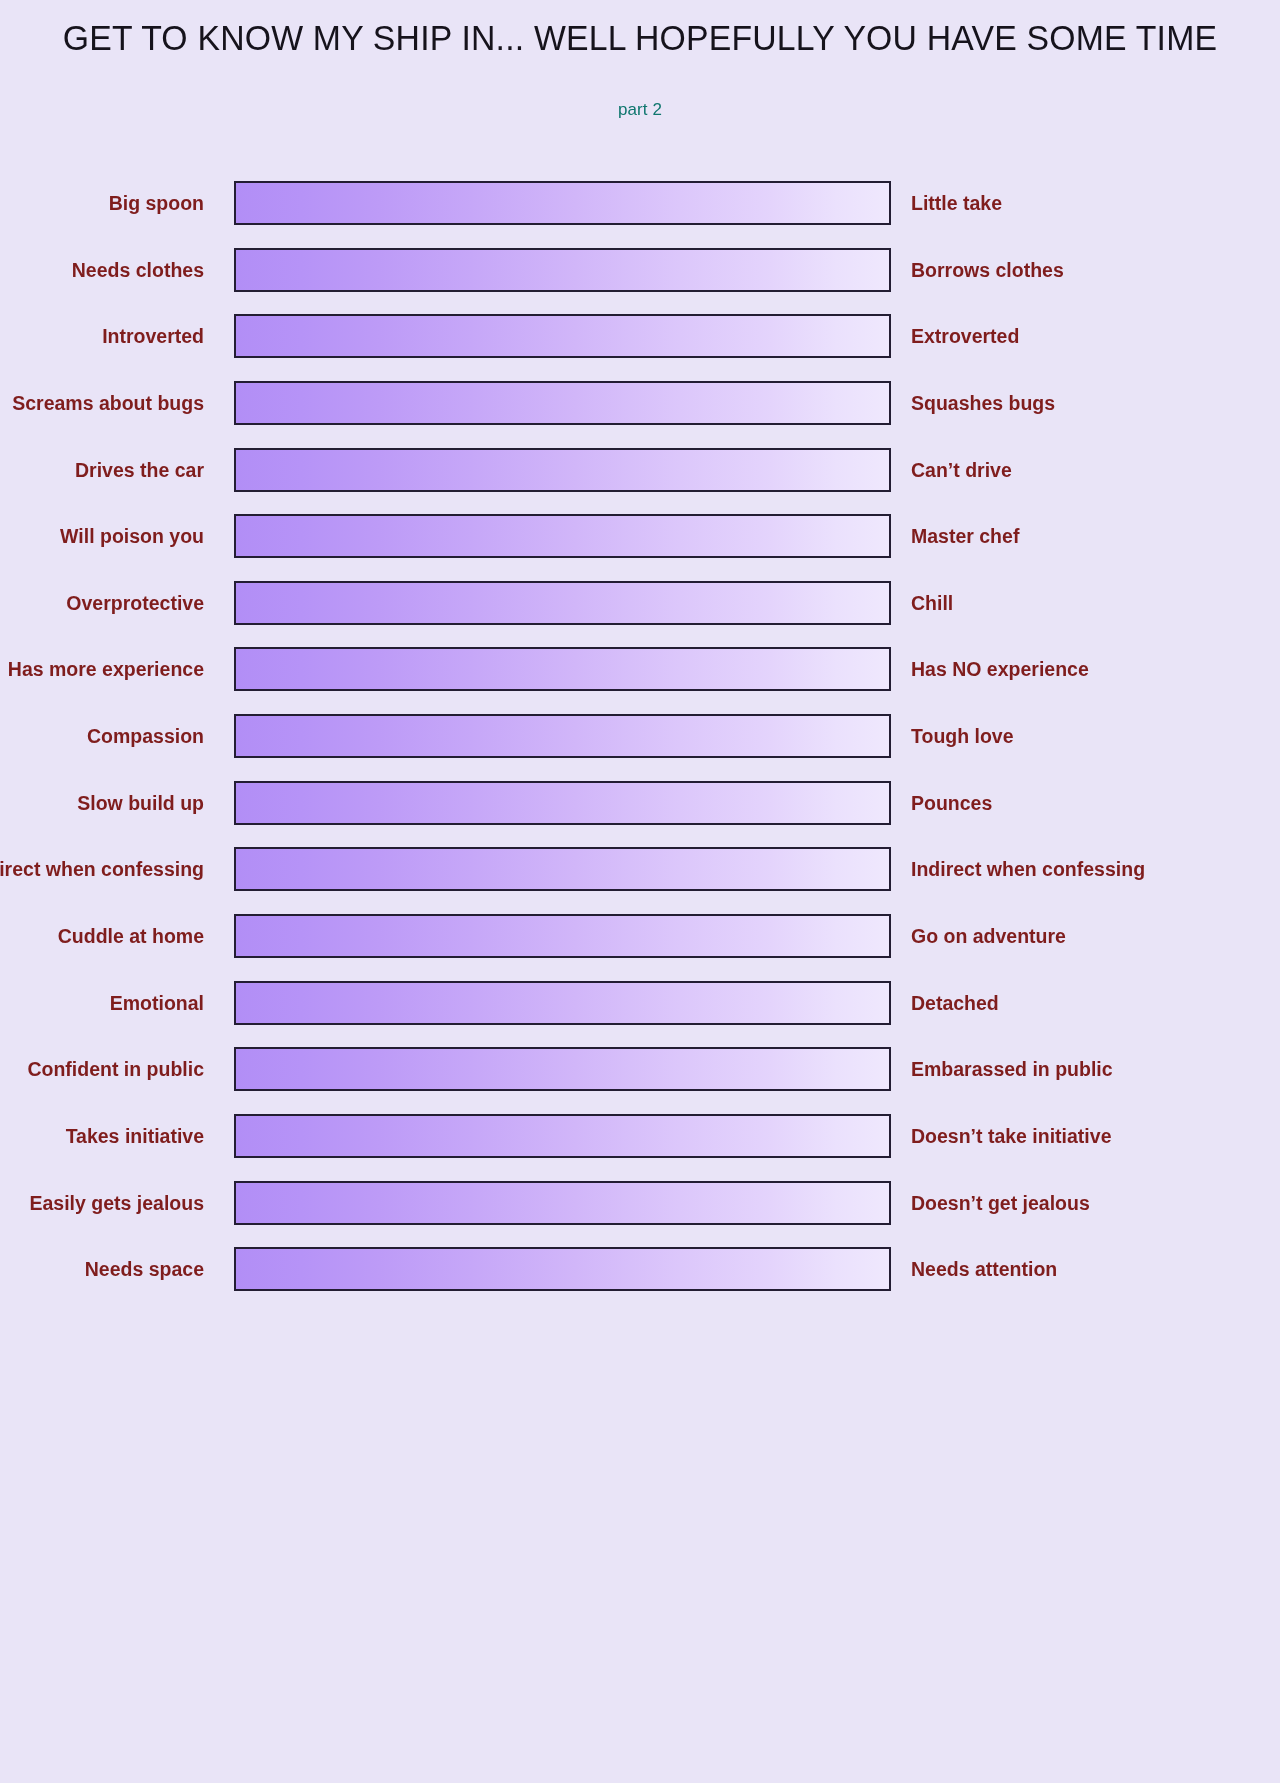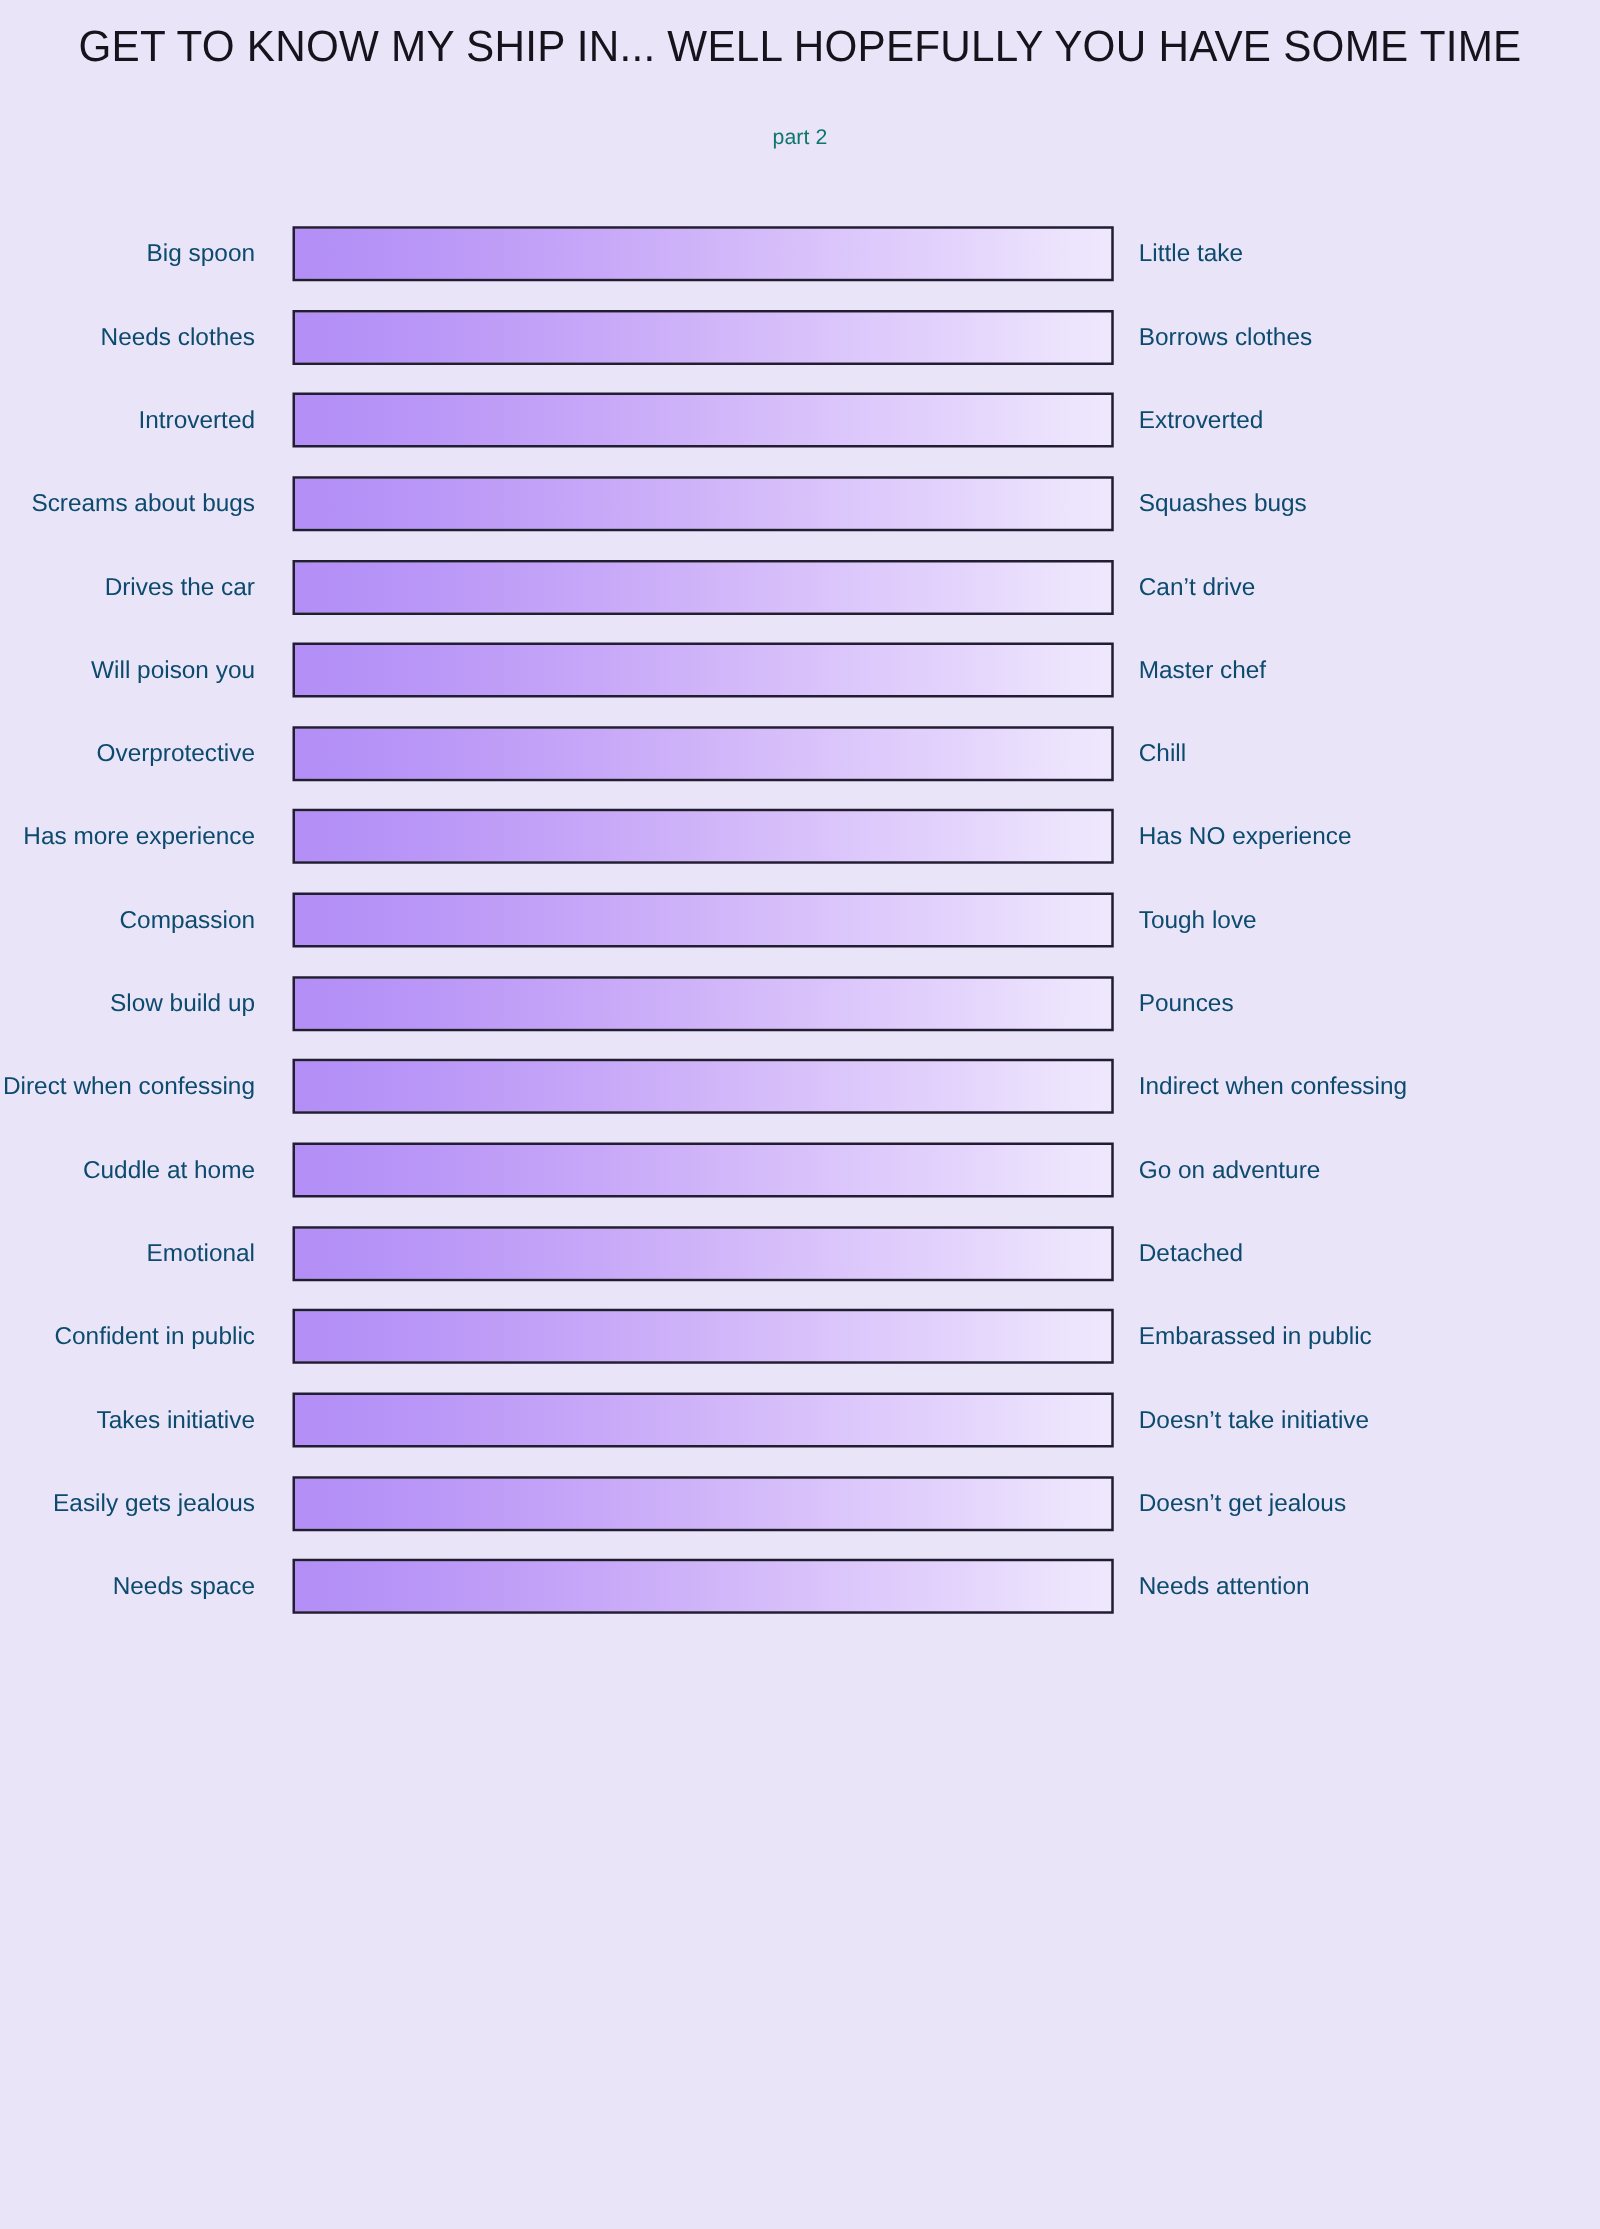--- a/index.html
+++ b/index.html
@@ -61,22 +61,23 @@
   .row {
     position: relative;
     height: 66.65px;
   }
   .row-label {
     position: absolute;
     top: 0;
     height: 44px;
     line-height: 44px;
     font-size: 19.5px;
-    color: #0c4a6e;
+    color: #7f1d1d;
     white-space: nowrap;
+    font-weight: bold;
   }
   .row-label.left {
     right: 1076px;   
     text-align: right;
   }
   .row-label.right {
     left: 911px;
     text-align: left;
   }
   .bar-track {

